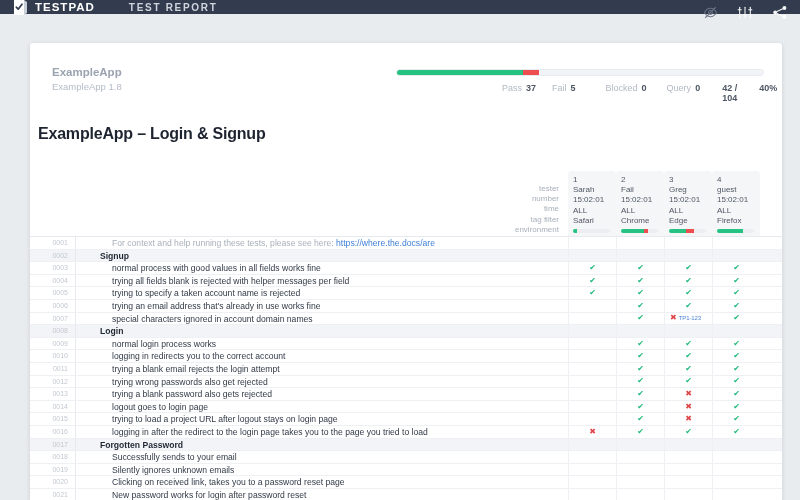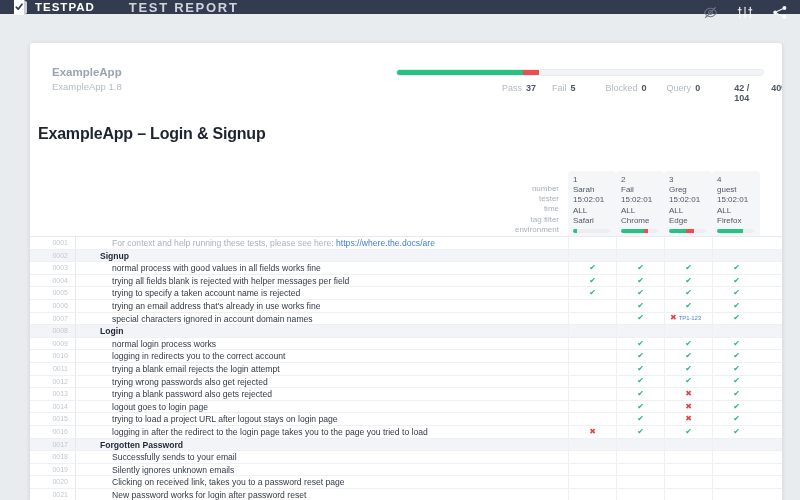--- a/index.html
+++ b/index.html
@@ -23,21 +23,21 @@
   .logo-mark { width: 15px; height: 17px; position: relative; display:block; }
   .brand-name {
     color: #ffffff;
     font-size: 11.5px;
     font-weight: bold;
     letter-spacing: 1.0px;
   }
   .topbar-sep { width: 34px; }
   .topbar-section {
     color: #cfd4dd;
-    font-size: 13px;
+    font-size: 10px;
     font-weight: bold;
     letter-spacing: 1.7px;
   }
   .topbar-icons {
     position: absolute; right: 12px; top: 0; height: 29px;
     display: flex; align-items: center; gap: 19px;
   }
   .ticon { display:block; opacity: .95; }
 
   
@@ -78,21 +78,21 @@
     margin-top: 7px; width: 368px;
     font-size: 9px; color: #b2b9c4;
   }
   .sumlabels .lab { margin-right: 4px; }
   .sumlabels .val { color: #4d5664; font-weight: bold; }
   .slot { display: flex; align-items: baseline; }
   .s-pass { margin-left: 106px; }
   .s-fail { margin-left: 16px; justify-content: flex-end; }
   .s-blocked { margin-left: 30px; }
   .s-query { margin-left: 20px; }
-  .s-count { margin-left: 34px; color:#4d5664; font-weight:bold; }
+  .s-count { margin-left: 22px; color:#4d5664; font-weight:bold; }
   .s-pct { margin-left: 22px; color:#4d5664; font-weight:bold; }
 
   
   .rpt-title {
     font-size: 16px; font-weight: bold; color: #1d2430;
     padding: 22px 22px 0 8px; letter-spacing: -0.2px;
   }
 
   
   .tbl { margin-top: 31px; position: relative; }
@@ -256,22 +256,22 @@
         </div>
       </div>
     </div>
 
     <div class="rpt-title">ExampleApp – Login &amp; Signup</div>
 
     <div class="tbl">
 
       <div class="colhead">
         <div class="colhead-labels">
+            <div>tester</div>
             <div>number</div>
-            <div>tester</div>
             <div>time</div>
             <div>tag filter</div>
             <div>environment</div>
           </div>
         <div class="hcols">
             <div class="hcol">
               <div class="hcol-line">1</div>
               <div class="hcol-line">Sarah</div>
               <div class="hcol-line">15:02:01</div>
               <div class="hcol-line">ALL</div>

